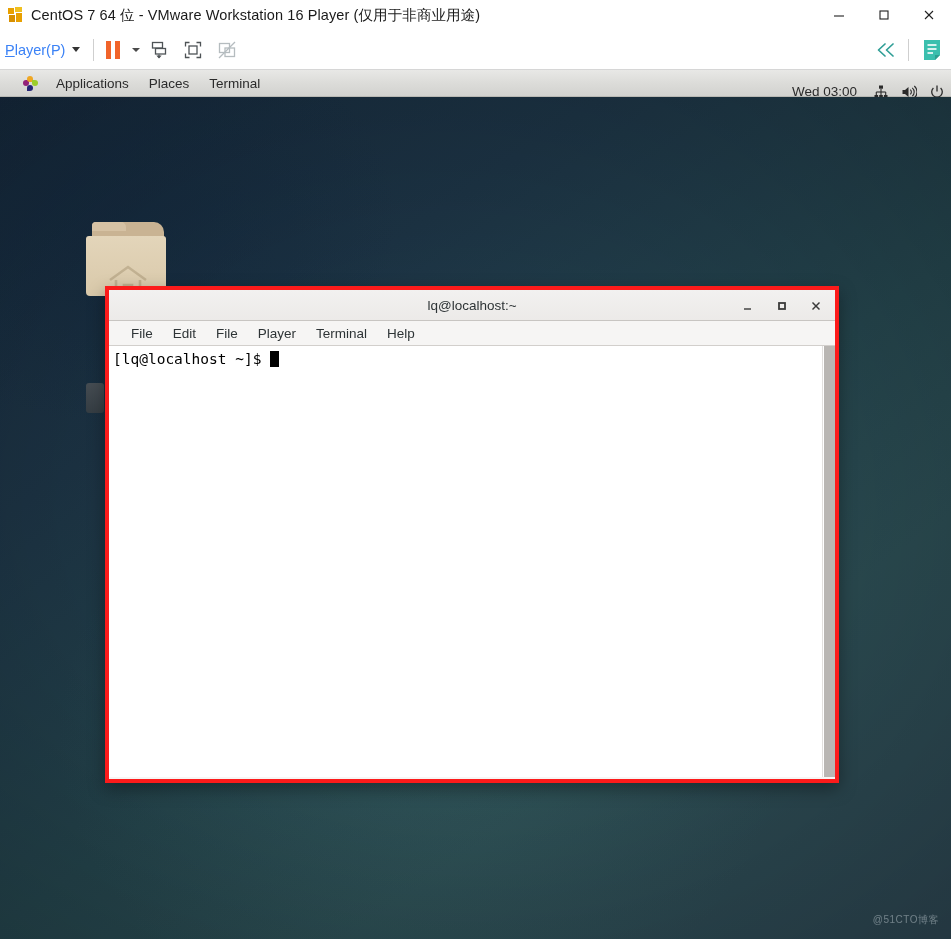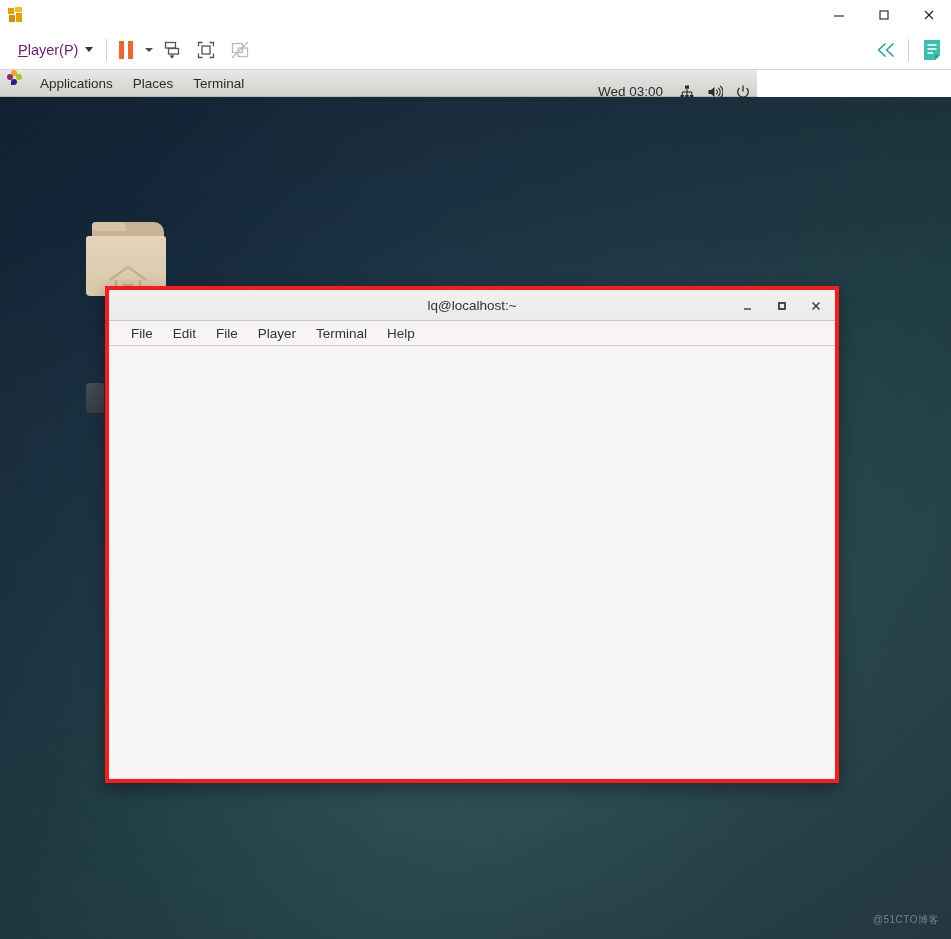--- a/index.html
+++ b/index.html
@@ -52,22 +52,22 @@
   
   #vmware-toolbar {
     position: absolute; left: 0; top: 30px;
     width: 951px; height: 40px;
     background: #ffffff;
     border-bottom: 1px solid #d6d6d6;
     display: flex; align-items: center;
   }
   .tb-item { display: flex; align-items: center; height: 40px; }
   #player-menu {
-    padding-left: 18px; padding-right: 4px;
-    font-size: 14.5px; color: #701a75;
+    padding-left: 5px; padding-right: 4px;
+    font-size: 14.5px; color: #3b82f6;
   }
   #player-menu u { text-decoration: underline; }
   .caret {
     width: 0; height: 0; margin-left: 7px;
     border-left: 4.5px solid transparent;
     border-right: 4.5px solid transparent;
     border-top: 5px solid #333;
   }
   .tb-sep {
     width: 1px; height: 22px; background: #cfcfcf; margin: 0 9px;
@@ -97,25 +97,25 @@
   
   #guest-screen {
     position: absolute; left: 0; top: 70px;
     width: 951px; height: 869px;
     overflow: hidden;
   }
 
   
   #gnome-panel {
     position: absolute; left: 0; top: 0;
-    width: 757px; height: 27px;
+    width: 951px; height: 27px;
     background: linear-gradient(to bottom, #e8e8e6 0%, #dcdcd9 50%, #d2d2cf 100%);
     border-bottom: 1px solid #b9b9b4;
-    display: flex; 
-    font-size: 13.5px; color: #2b2b2b;
+    display: flex; align-items: center;
+    font-size: 13.5px; color: #2b2b2b; padding-left: 16px;
   }
   #centos-logo {
     width: 15px; height: 15px; margin-left: 7px; margin-right: 8px;
     position: relative; flex: none;
   }
   #centos-logo i {
     position: absolute; width: 6px; height: 6px; display:block;
   }
   #centos-logo .p1 { left:0;   top:4px;  background:#932279; border-radius:3px 0 3px 3px;}
   #centos-logo .p2 { left:4px; top:0;    background:#efa724; border-radius:3px 3px 0 3px;}
@@ -259,20 +259,21 @@
 
 <div id="vmware-window">
 
   <div id="vmware-titlebar">
     <div id="vmware-app-icon">
       <span class="sq s1"></span>
         <span class="sq s2"></span>
         <span class="sq s3"></span>
         <span class="sq s4"></span>
     </div>
+    <div id="vmware-title-text">CentOS 7 64 位 - VMware Workstation 16 Player (仅用于非商业用途)</div>
 
     <div id="vmware-winbtns">
       <div class="wbtn">
         <svg width="14" height="14" viewBox="0 0 14 14">
             <line x1="2" y1="8" x2="12" y2="8" stroke="currentColor" stroke-width="1.1"></line>
           </svg>
       </div>
       <div class="wbtn">
         <svg width="14" height="14" viewBox="0 0 14 14">
             <rect x="3" y="3" width="8" height="8" fill="none" stroke="currentColor" stroke-width="1.1"></rect>
@@ -442,16 +443,22 @@
 
       <div id="terminal-menubar">
         <div class="term-menu">File</div>
         <div class="term-menu">Edit</div>
         <div class="term-menu">File</div>
         <div class="term-menu">Player</div>
         <div class="term-menu">Terminal</div>
         <div class="term-menu">Help</div>
       </div>
 
+      <div id="terminal-body">
+        <div id="terminal-text"><span>[lq@localhost ~]$ </span><span></span><span id="terminal-cursor"></span></div>
+        <div id="terminal-scrollbar">
+          <div id="terminal-scrollbar-thumb"></div>
+        </div>
+      </div>
 
     </div>
   </div>
 </div>
 
 </body></html>

